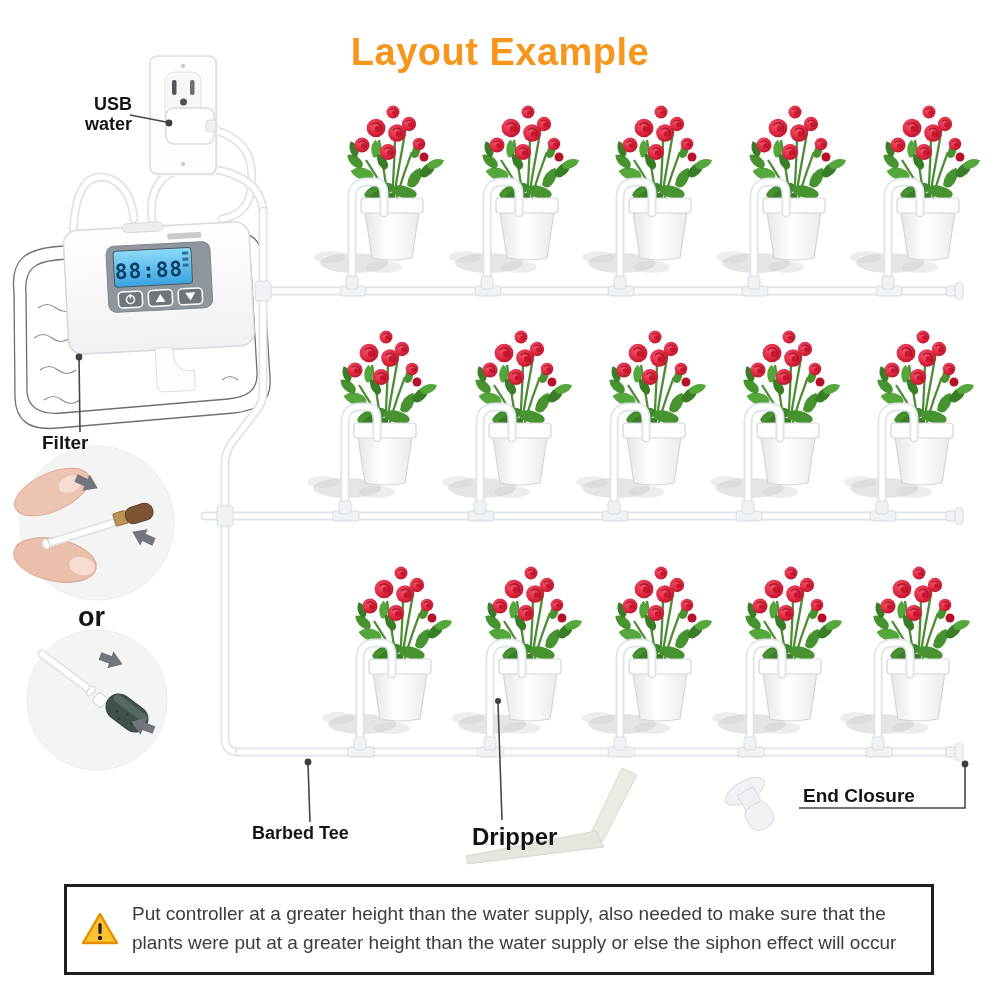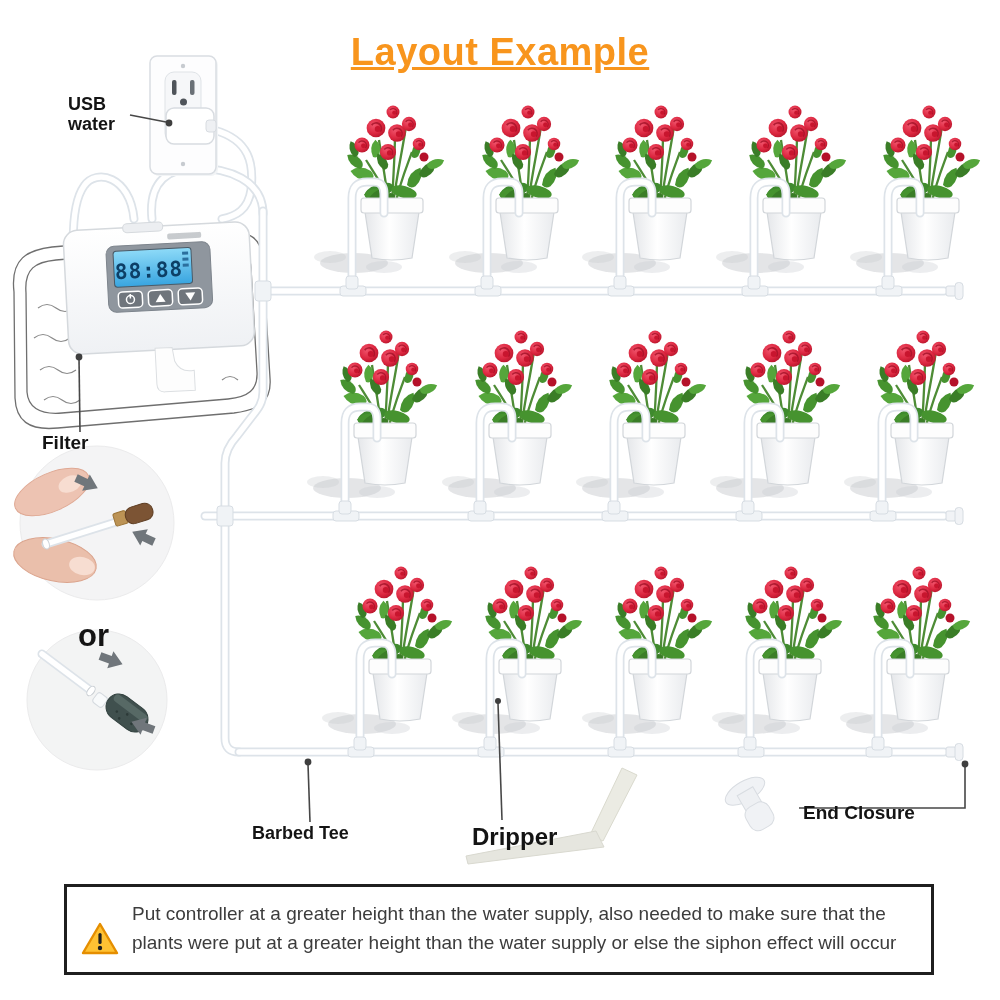--- a/index.html
+++ b/index.html
@@ -1,29 +1,29 @@
 <!DOCTYPE html>
 <html><head>
 <meta charset="utf-8">
 <style>
   html,body{margin:0;padding:0;background:#fff;}
   #stage{position:relative;width:1000px;height:1000px;background:#fff;overflow:hidden;
          font-family:"Liberation Sans",sans-serif;}
   #title{position:absolute;top:6px;left:0;right:0;text-align:center;
-         font-size:38px;font-weight:700;letter-spacing:.5px;color:#F8951D;text-decoration:underline;}
+         font-size:38px;font-weight:700;letter-spacing:.5px;color:#F8951D;}
   .lbl{position:absolute;font-weight:700;color:#141414;}
-  #lbl-usb{left:68px;top:94px;width:64px;text-align:left;font-size:18px;line-height:1.12;}
+  #lbl-usb{left:68px;top:94px;width:64px;text-align:right;font-size:18px;line-height:1.12;}
   #lbl-filter{left:42px;top:432px;font-size:19px;}
-  #lbl-or{left:78px;top:602px;font-size:31px;margin-top:16px;}
+  #lbl-or{left:78px;top:602px;font-size:27px;}
   #lbl-barbed{left:252px;top:823px;font-size:18px;}
   #lbl-dripper{left:472px;top:823px;font-size:24px;}
-  #lbl-end{left:803px;top:802px;font-size:19px;}
+  #lbl-end{left:803px;top:785px;font-size:19px;}
   #warn{position:absolute;left:64px;top:884px;width:870px;box-sizing:border-box;
         border:3px solid #1f1f1f;background:#fff;padding:13px 14px 15px 13px;
-        display:flex;gap:12px;align-items:flex-end;}
+        display:flex;gap:12px;align-items:center;}
   #warn p{margin:0;width:780px;font-size:19px;line-height:1.5;color:#3c3c3c;font-weight:500;}
   svg{position:absolute;left:0;top:0;}
   .tube-o{fill:none;stroke:#dde3e9;stroke-width:9;stroke-linecap:round;stroke-linejoin:round;}
   .tube-i{fill:none;stroke:#ffffff;stroke-width:5.5;stroke-linecap:round;stroke-linejoin:round;}
   .lead{stroke:#474747;stroke-width:1.6;fill:none;}
   .dot{fill:#3f3f3f;}
   .sketch{fill:none;stroke:#6f6f6f;stroke-width:1.3;}
   .fit{fill:#f0f3f6;stroke:#d7dde3;stroke-width:1;}
 </style>
 </head>

